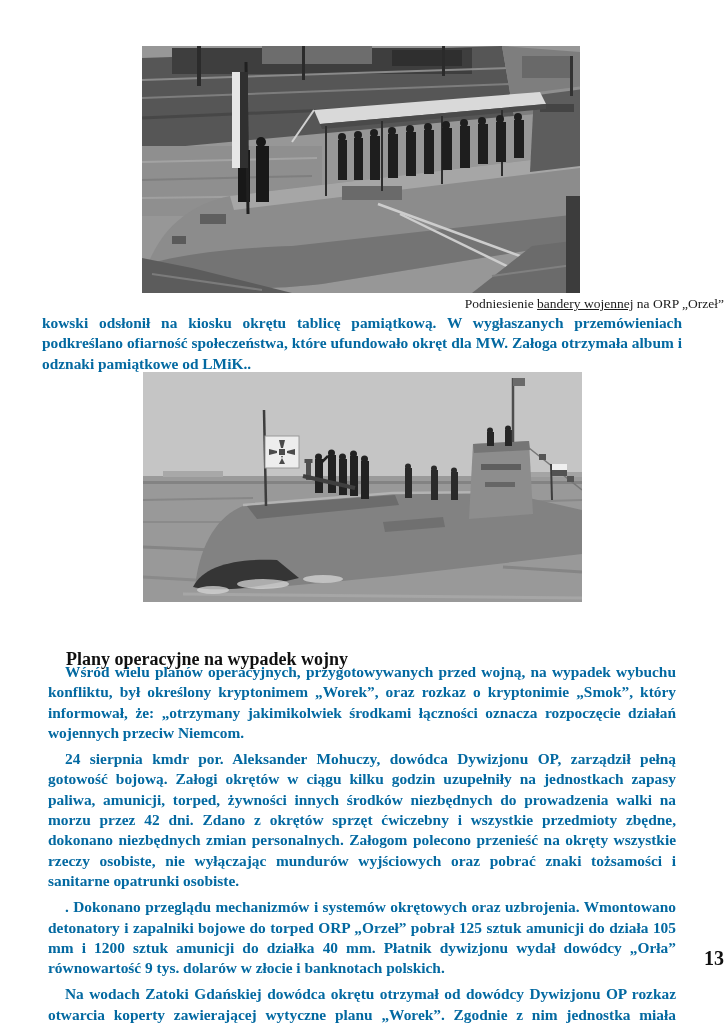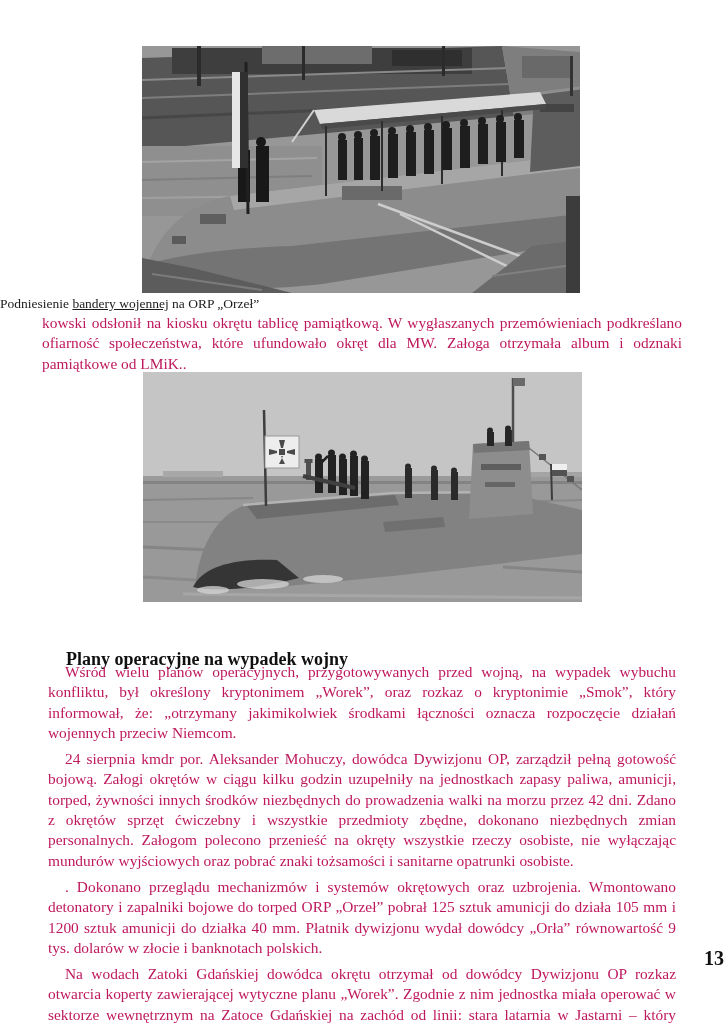--- a/index.html
+++ b/index.html
@@ -3,26 +3,26 @@
 <meta charset="utf-8">
 <style>
   html,body{margin:0;padding:0;background:#e8e8e8;}
   .page{
     position:relative;width:724px;height:1024px;margin:0 auto;background:#ffffff;
     font-family:"Liberation Serif", serif;color:#151515;overflow:hidden;
   }
   .photo{position:absolute;line-height:0;}
   .photo svg{display:block;}
   .caption{
-    position:absolute;left:0;width:724px;text-align:left;
+    position:absolute;left:0;width:724px;text-align:right;
     font-size:13.5px;line-height:17px;color:#1b1b1b;
   }
   .caption .u{text-decoration:underline;}
   .bodycopy{
-    font-size:15.4px;line-height:20.3px;text-align:justify;color:#be185d;
+    font-size:15.4px;line-height:20.3px;text-align:justify;color:#0369a1;font-weight:bold;
   }
   .cont-para{position:absolute;left:42px;top:313px;width:640px;margin:0;}
   .section-heading{
     position:absolute;left:49px;top:630px;margin:17px;
     font-size:18px;font-weight:bold;line-height:24px;color:#101010;
   }
   .section-body{position:absolute;left:42px;top:656px;width:640px;}
   .section-body p{margin:6px;text-indent:17px;}
   .page-number{
     position:absolute;left:0;top:947px;width:724px;text-align:right;

